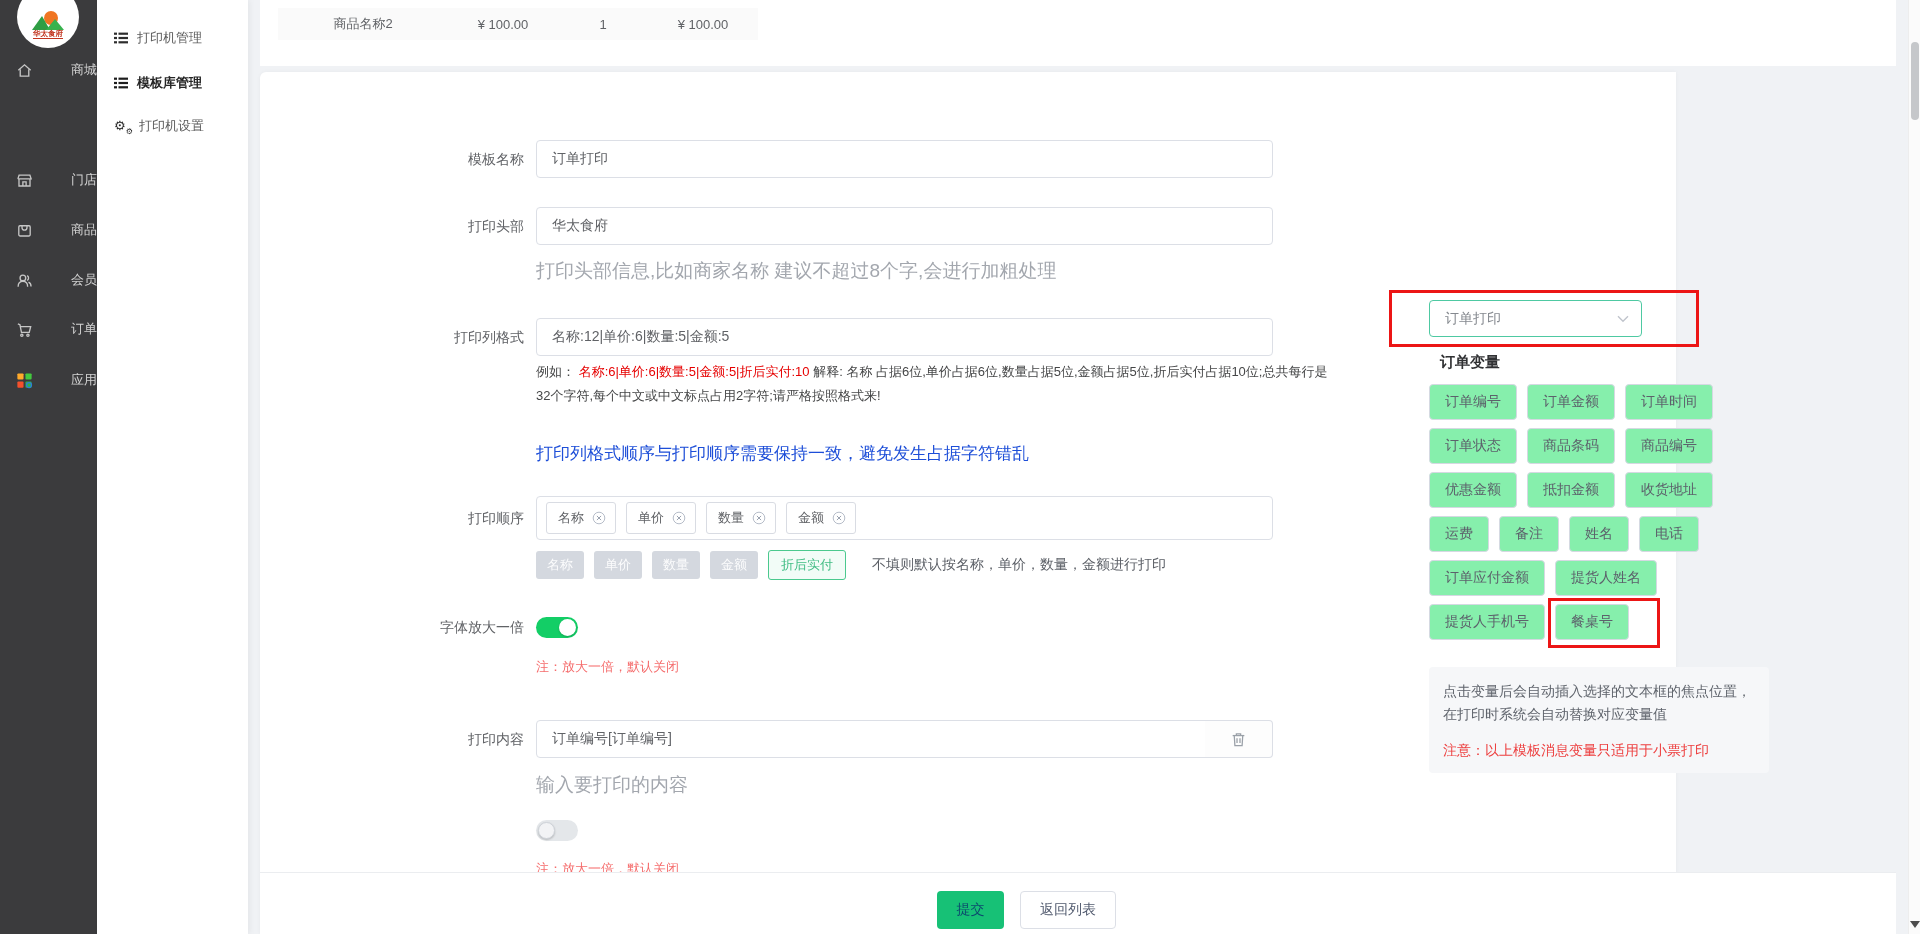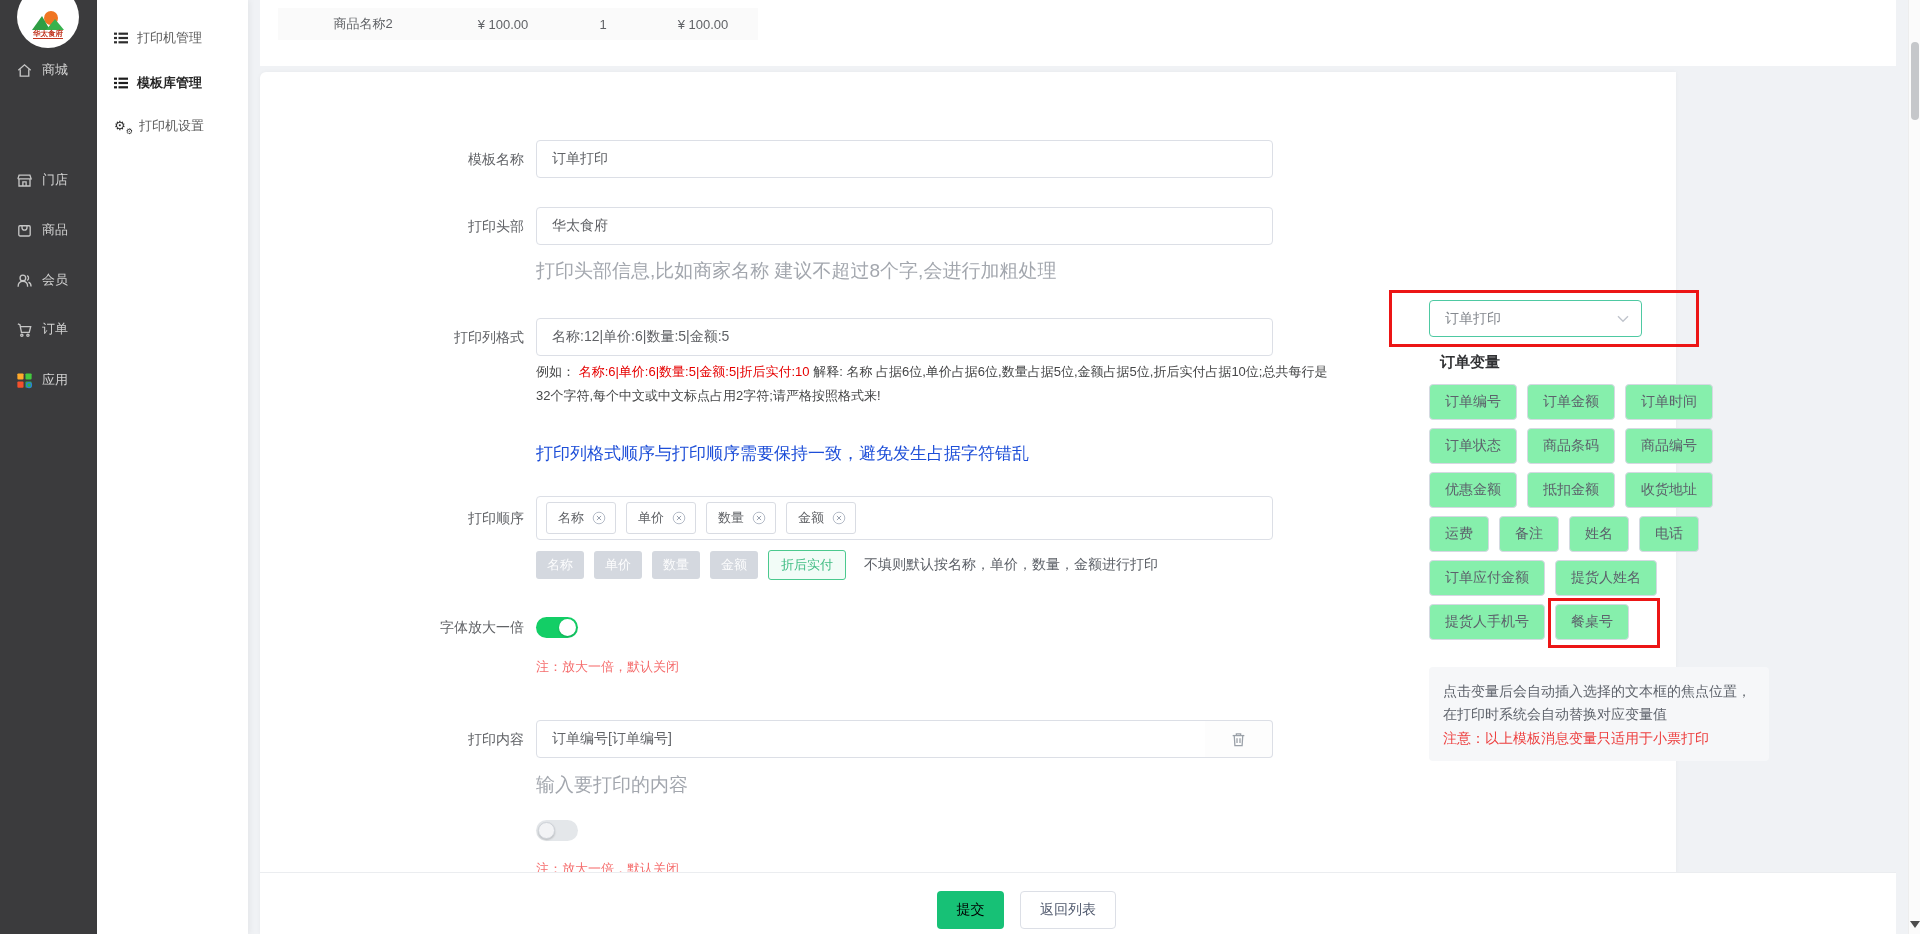--- a/index.html
+++ b/index.html
@@ -8,21 +8,21 @@
     background:#f0f2f5;color:#606266;
     font-family:"Liberation Sans","DejaVu Sans",sans-serif;font-size:14px;
   }
   .ab{position:absolute;}
   
   #dark-sidebar{left:0;top:0;width:97px;height:934px;background:#3b3b3d;}
   .logo-circle{position:absolute;left:17px;top:-14px;width:62px;height:62px;background:#fff;border-radius:50%;
     display:flex;flex-direction:column;align-items:center;justify-content:flex-end;padding-bottom:9px;box-sizing:border-box;overflow:hidden;}
   .logo-text{font-size:7.5px;font-weight:bold;color:#c2351f;line-height:8px;border-bottom:1px solid #c2351f;}
   .nav-item{position:absolute;left:0;width:97px;height:40px;display:flex;align-items:center;gap:8px;
-    padding-left:15px;box-sizing:border-box;color:#d2d2d2;font-size:13px;cursor:pointer;}
+    padding-left:15px;box-sizing:border-box;color:#d2d2d2;font-size:13px;cursor:pointer;justify-content:space-between;}
   .nav-item svg{flex:0 0 auto;}
   
   #submenu{left:97px;top:0;width:151px;height:934px;background:#fff;box-shadow:2px 0 6px rgba(0,0,0,.05);}
   .sub-item{position:absolute;left:0;width:151px;height:42px;display:flex;align-items:center;gap:9px;
     padding-left:17px;box-sizing:border-box;color:#5c5c5c;font-size:13px;cursor:pointer;}
   .sub-item.active{color:#262626;font-weight:bold;}
   .gear-wrap{position:relative;width:16px;height:16px;color:#2d2d2d;font-size:13px;line-height:16px;}
   .gear-sub{position:absolute;right:-3px;bottom:-2px;font-size:8px;line-height:8px;}
   
   #card1{left:260px;top:0;width:1636px;height:66px;background:#fff;}
@@ -45,52 +45,52 @@
   
   #order-box{left:276px;top:424px;width:737px;height:44px;box-sizing:border-box;border:1px solid #dcdfe6;border-radius:4px;
     display:flex;align-items:center;gap:10px;padding:0 9px;}
   .tag{display:inline-flex;align-items:center;gap:8px;height:30px;border:1px solid #d9dce3;border-radius:3px;
     padding:0 9px 0 11px;font-size:13px;color:#606266;background:#fff;cursor:pointer;}
   #order-options{left:276px;top:478px;display:flex;align-items:center;gap:10px;}
   .opt-gray{width:48px;height:28px;background:#d4d8df;color:rgba(255,255,255,.92);border:none;border-radius:3px;
     font-size:13px;display:flex;align-items:center;justify-content:center;cursor:not-allowed;}
   .opt-green{height:30px;padding:0 12px;box-sizing:border-box;background:#f2fcf7;color:#42bd85;border:1px solid #4bc98e;
     border-radius:3px;font-size:13px;display:flex;align-items:center;cursor:pointer;}
-  .opt-hint{font-size:14px;color:#5b5f66;margin-left:8px;}
+  .opt-hint{font-size:14px;color:#5b5f66;margin-left:16px;}
   
   .switch{position:absolute;left:276px;width:42px;height:21px;border-radius:11px;cursor:pointer;}
   .switch .knob{position:absolute;top:2px;width:17px;height:17px;border-radius:50%;background:#fff;box-shadow:0 1px 2px rgba(0,0,0,.2);}
   .switch.on{background:#13ce66;}
   .switch.on .knob{right:2px;}
   .switch.off{background:#e4e7ea;}
   .switch.off .knob{left:2px;background:#f2f3f5;border:1px solid #cfd3d9;box-sizing:border-box;}
   
   #content-input{width:670px;border-radius:4px 0 0 4px;}
   #trash-btn{position:absolute;left:945px;top:648px;width:68px;height:38px;box-sizing:border-box;border:1px solid #dcdfe6;
     border-left:none;border-radius:0 4px 4px 0;background:#fdfdfd;display:flex;align-items:center;justify-content:center;cursor:pointer;}
   
   #footer{left:0;top:800px;width:1636px;height:62px;background:#fff;border-top:1px solid #ebedf0;z-index:5;}
-  #submit-btn{position:absolute;left:677px;top:18px;width:67px;height:38px;background:#17c176;color:#000000;border:none;border-radius:4px;
+  #submit-btn{position:absolute;left:677px;top:18px;width:67px;height:38px;background:#17c176;color:#0c4a6e;border:none;border-radius:4px;
     font-size:14px;cursor:pointer;font-family:inherit;}
   #back-btn{position:absolute;left:760px;top:18px;width:96px;height:38px;background:#fff;color:#515a6e;border:1px solid #dcdfe6;border-radius:4px;
     font-size:14px;cursor:pointer;font-family:inherit;}
   
   #red-box1{left:1129px;top:218px;width:310px;height:57px;border:3px solid #ec1515;box-sizing:border-box;pointer-events:none;z-index:4;}
   #tpl-select{left:1169px;top:228px;width:213px;height:37px;box-sizing:border-box;border:1px solid #4ec9a2;border-radius:4px;
     background:#fff;display:flex;align-items:center;justify-content:space-between;padding:0 12px 0 15px;cursor:pointer;}
   #tpl-select .val{font-size:14px;color:#85898f;}
   #vars-title{left:1180px;top:281px;font-size:15px;font-weight:600;color:#303133;}
   #vars-block{left:1169px;top:312px;width:360px;}
   .var-row{display:flex;gap:10px;margin-bottom:8px;}
   .var-btn{height:36px;box-sizing:border-box;padding:0 15px;border:1px solid #d5d9e2;border-radius:4px;background:#86efac;
     color:#5c616b;font-size:14px;display:flex;align-items:center;cursor:pointer;white-space:nowrap;font-family:inherit;}
   #red-box2{left:1288px;top:526px;width:112px;height:50px;border:3px solid #ec1515;box-sizing:border-box;pointer-events:none;z-index:4;}
   #info-box{left:1169px;top:595px;width:340px;box-sizing:border-box;background:#f6f7f9;border-radius:4px;padding:13px 14px;}
   #info-box .ln{font-size:14px;line-height:23px;color:#5f646c;}
-  #info-box .warn{font-size:14px;line-height:20px;color:#ed3f3f;margin-top:2px;}
+  #info-box .warn{font-size:14px;line-height:20px;color:#ed3f3f;margin-top:14px;}
   
   #scrollbar{right:0;top:0;width:12px;height:934px;background:#fbfbfb;border-left:1px solid #ededed;box-sizing:border-box;z-index:9;}
   #scroll-thumb{position:absolute;left:2px;top:42px;width:8px;height:78px;background:#c5c7ca;border-radius:4px;cursor:pointer;}
   #scroll-down{position:absolute;left:1px;bottom:6px;width:0;height:0;border-left:5px solid transparent;border-right:5px solid transparent;
     border-top:7px solid #4d4d4d;cursor:pointer;}
 </style>
 </head>
 <body>
 
 <div id="dark-sidebar" class="ab">

